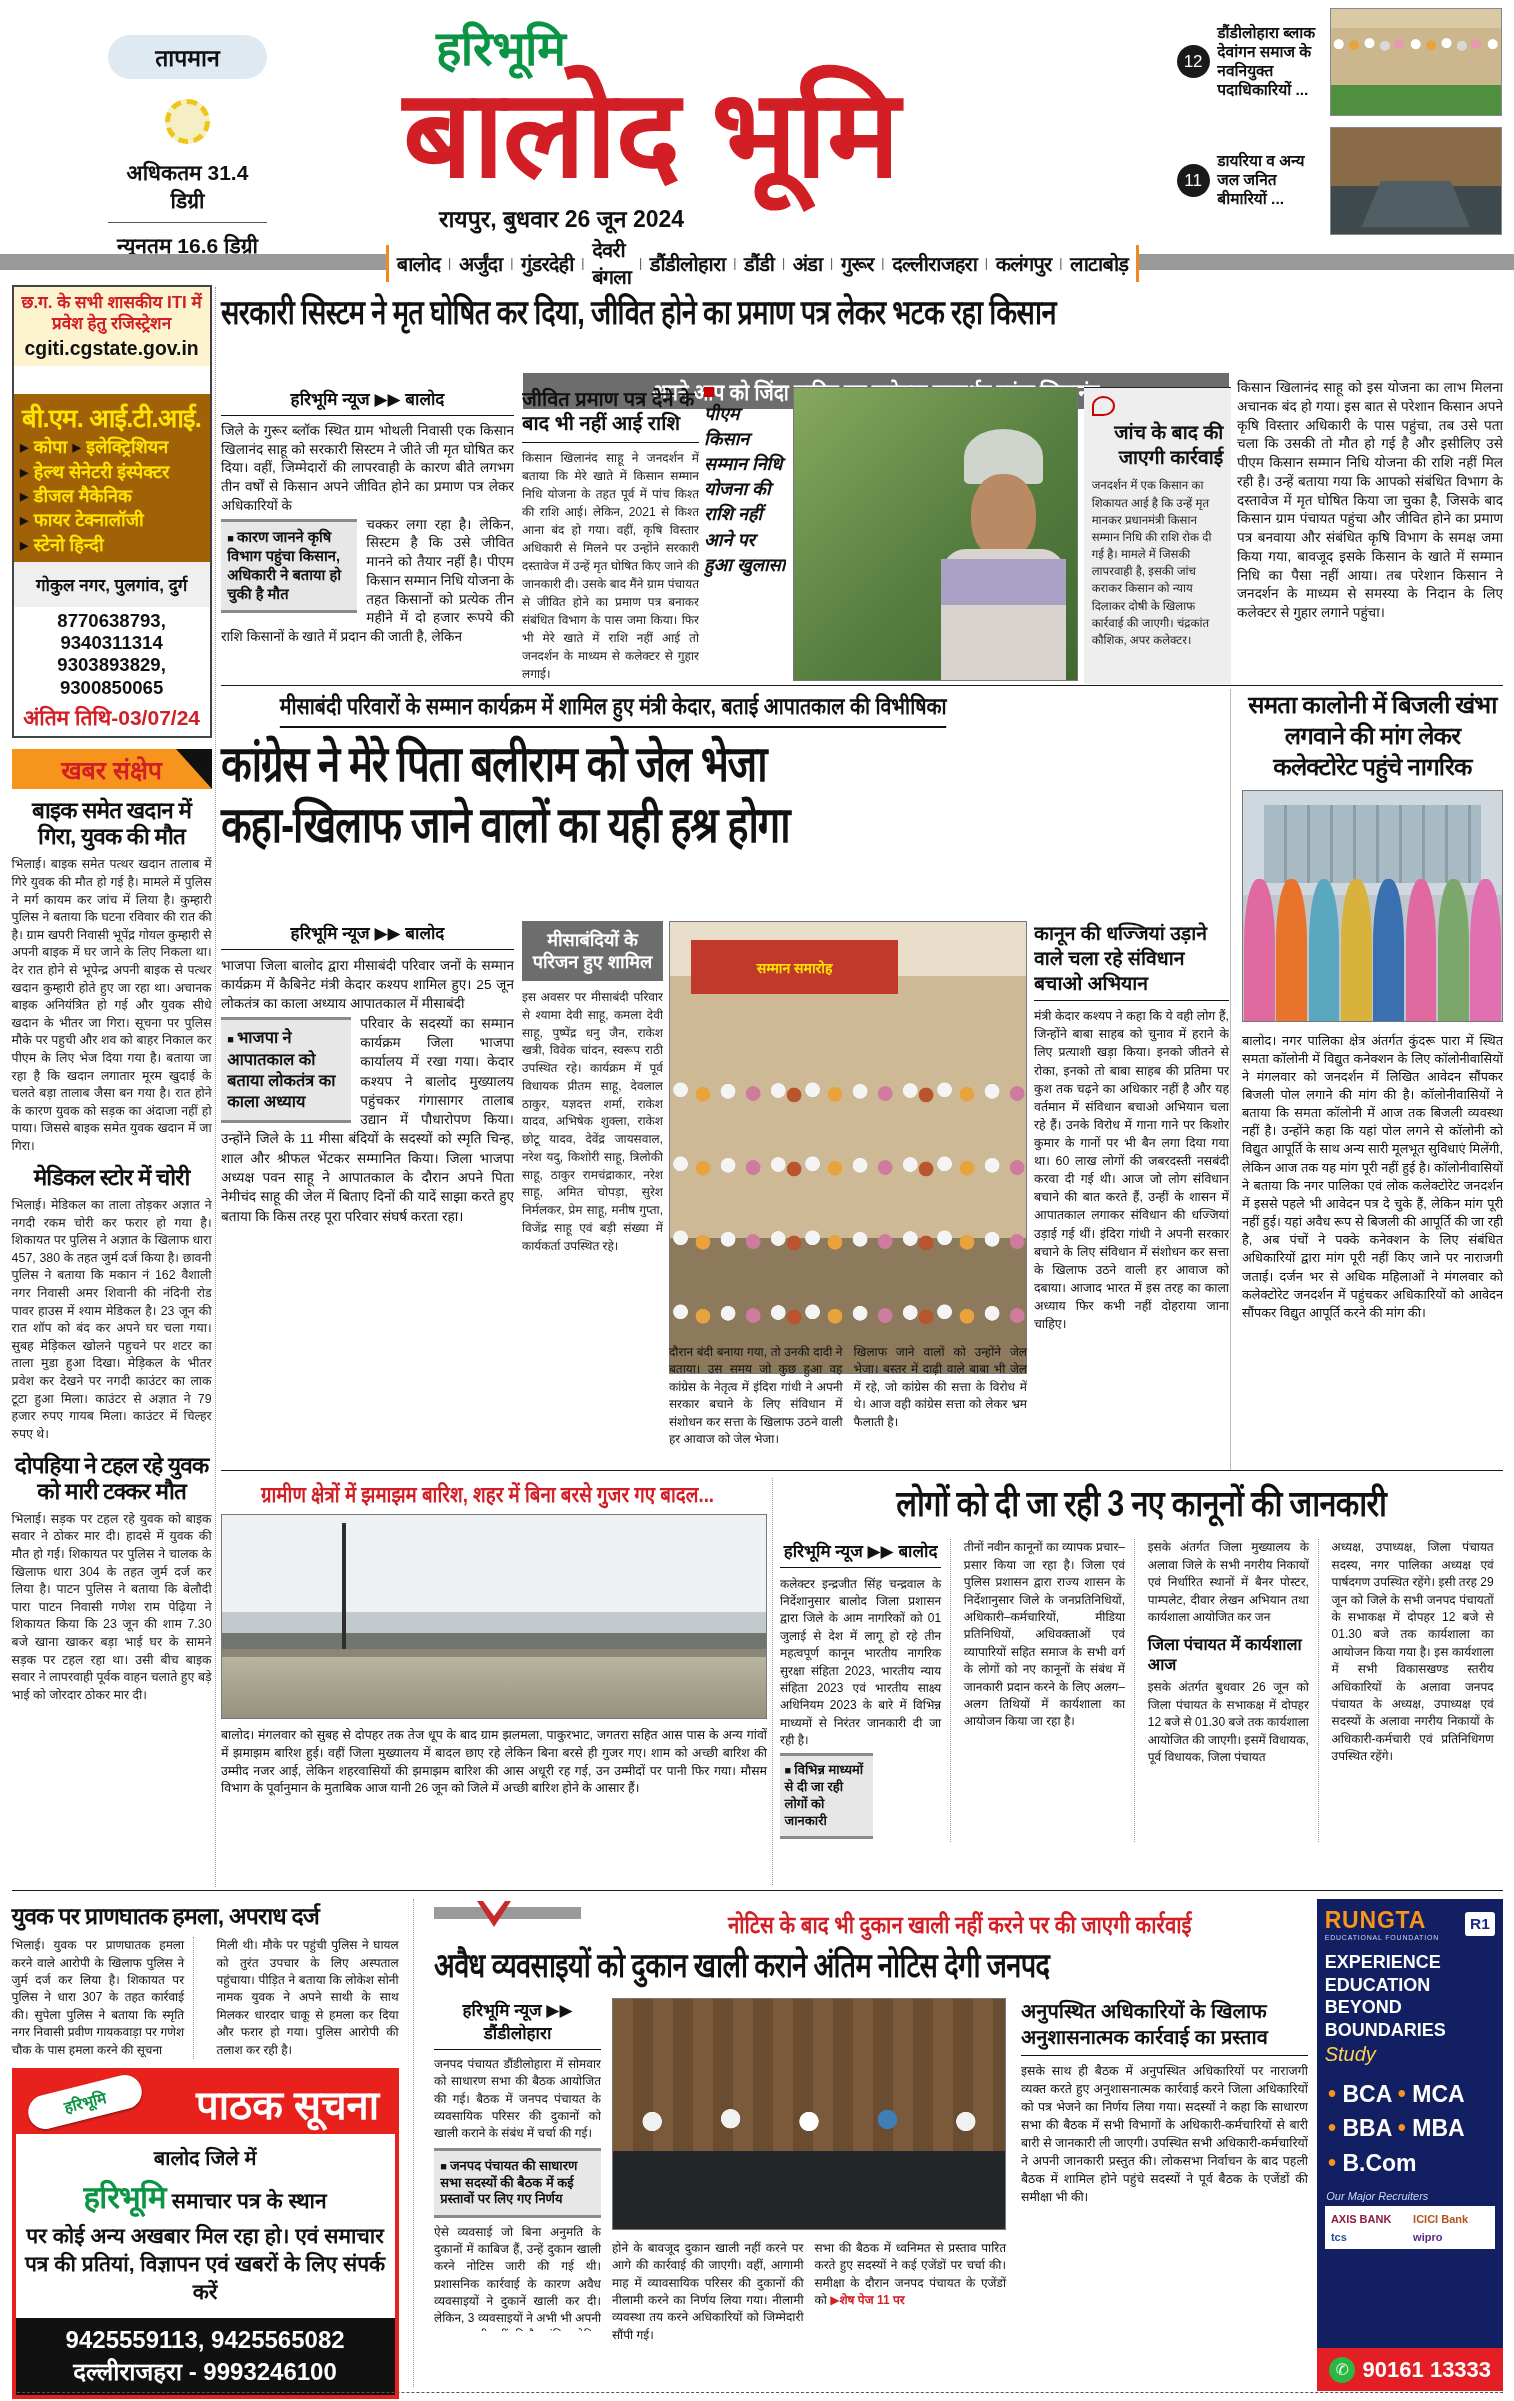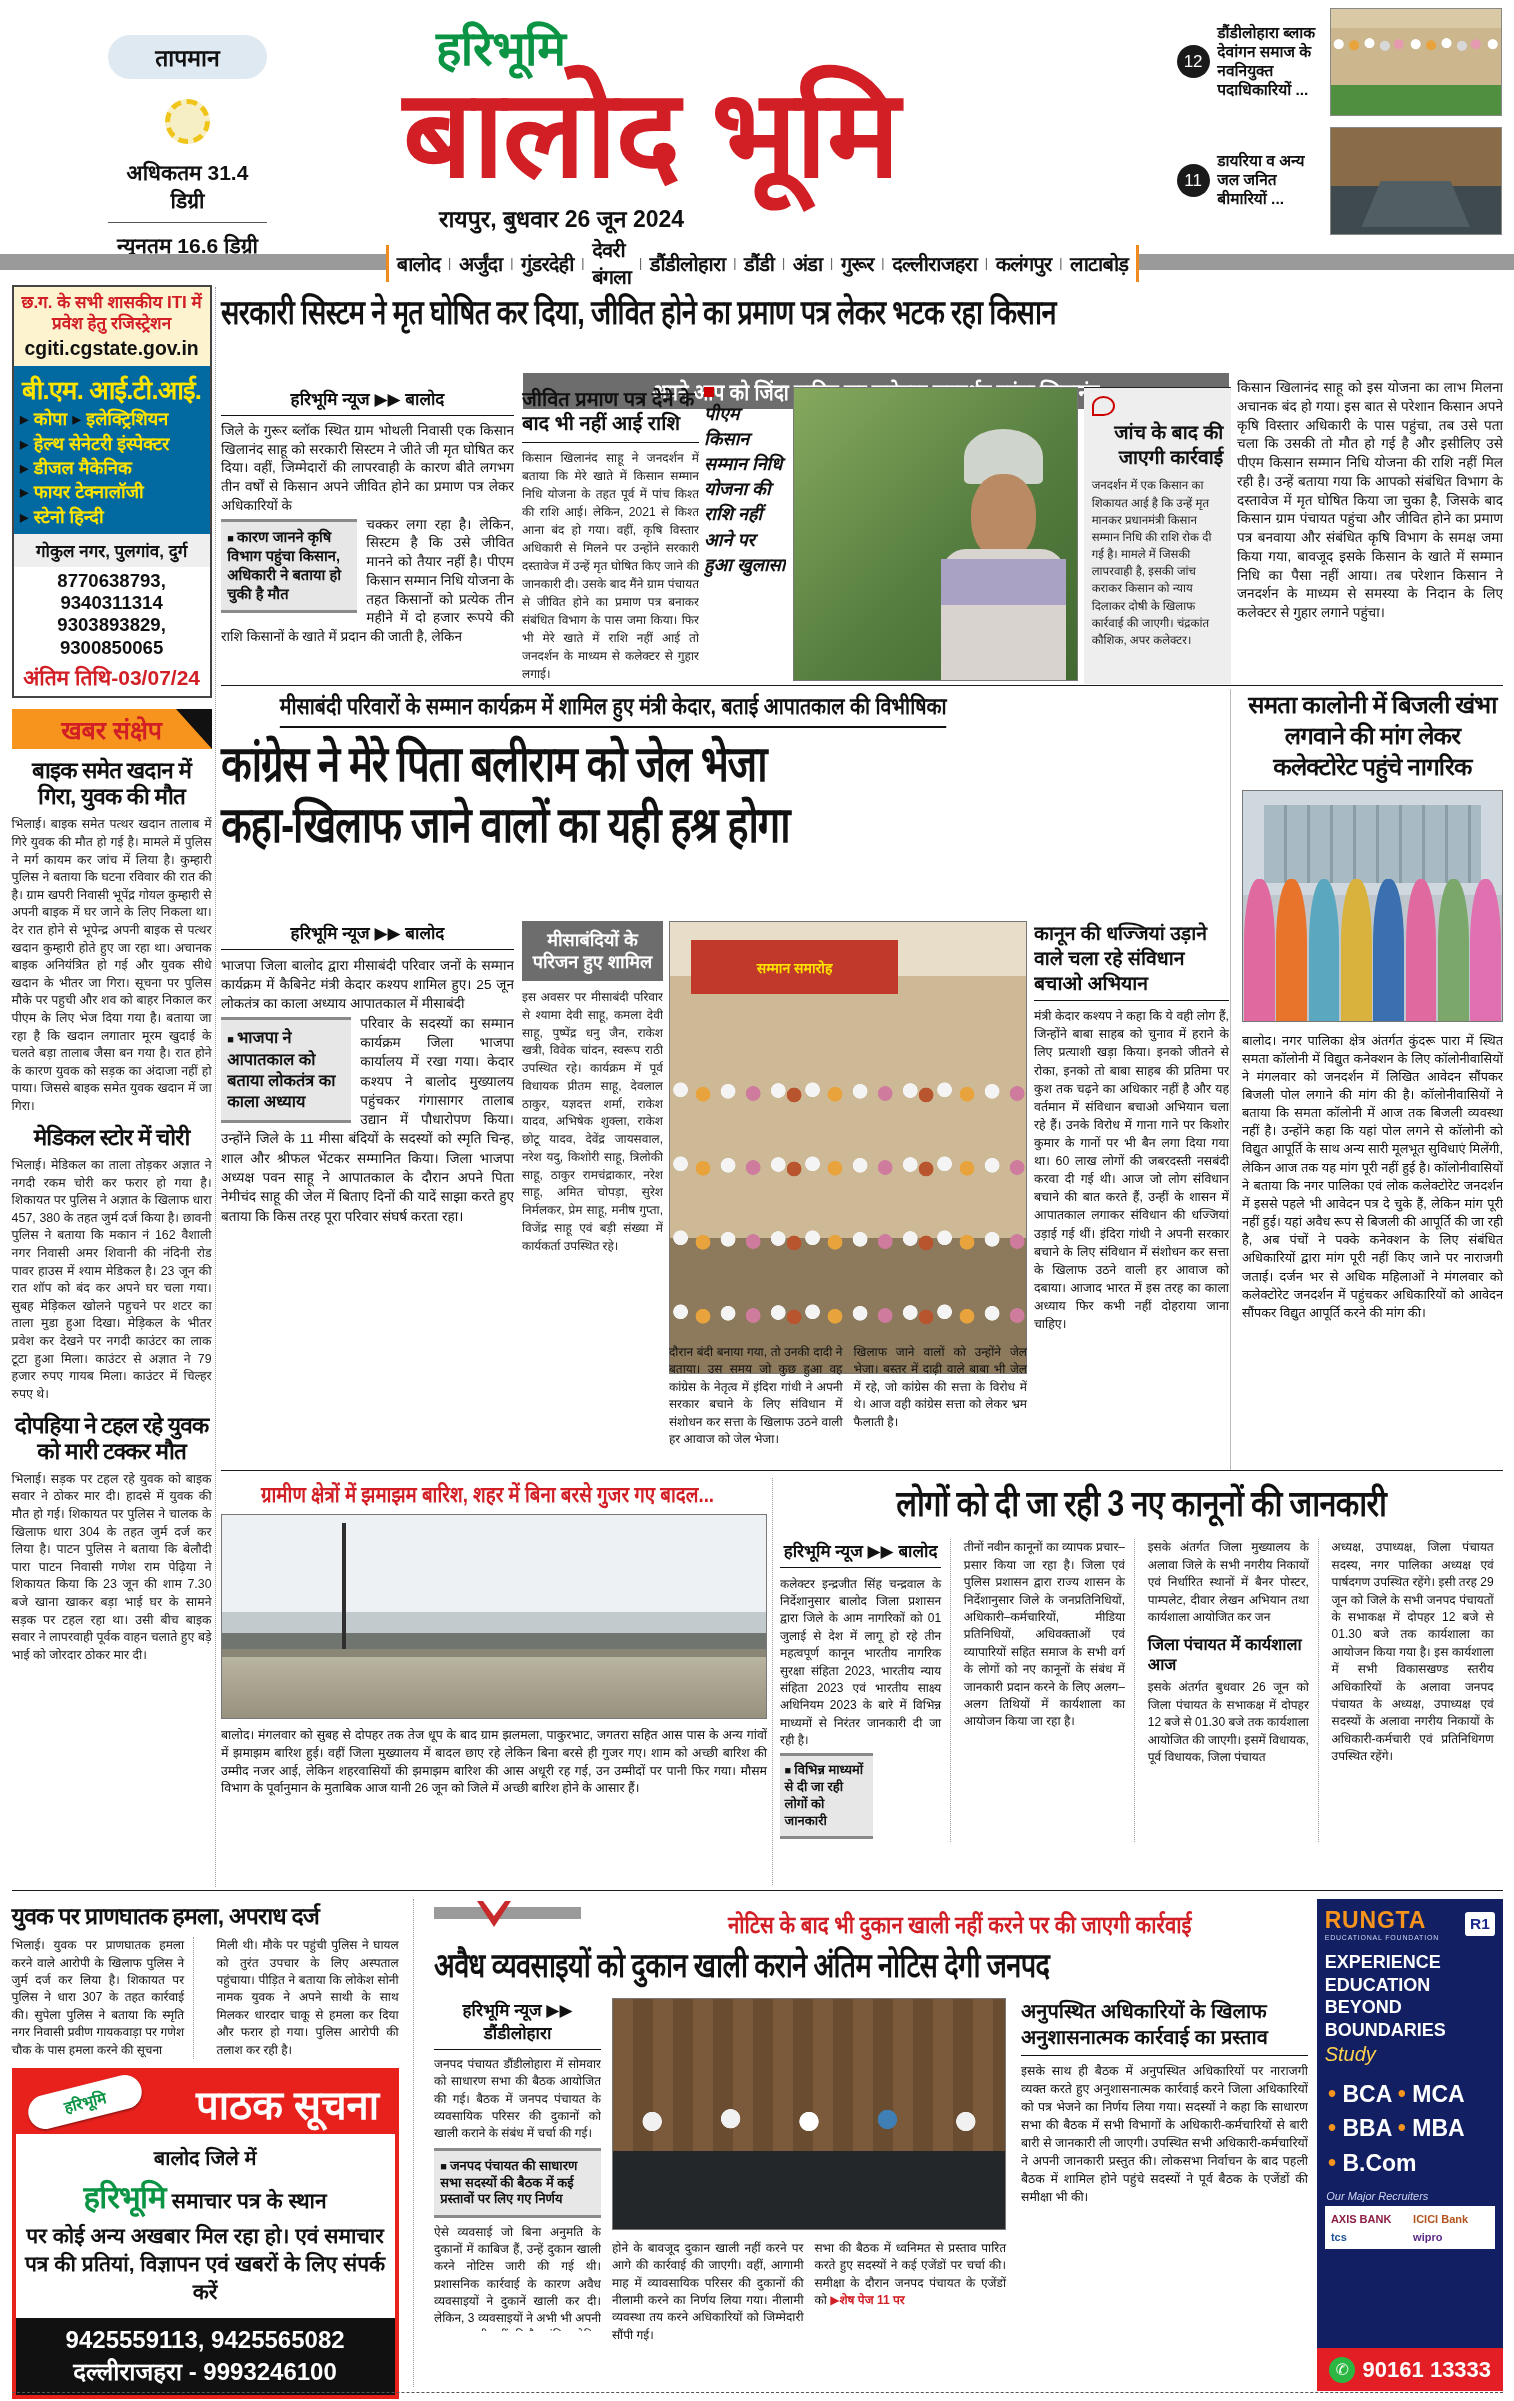--- a/index.html
+++ b/index.html
@@ -50,25 +50,25 @@
   .brk.l { border-right:none; } .brk.r { border-left:none; }
   .navitem { font-size:20px; font-weight:800; letter-spacing:-0.8px; }
   .navsep { color:#555; font-weight:400; }
 
   
   #rail { position:absolute; left:11.6px; top:285px; width:200px; }
   #iti { border:2.3px solid #444; }
   #iti .s1 { background:#fdf3cf; padding:6.2px 4.6px; text-align:center; }
   #iti .s1 .l1 { color:#d21f26; font-size:17px; font-weight:800; line-height:1.2; }
   #iti .s1 .url { color:#111; font-size:19.4px; font-weight:800; margin-top:3.1px; }
-  #iti .s2 { background:#0369a1; padding:6.2px 6.2px 4.6px; }
+  #iti .s2 { background:#a16207; padding:6.2px 6.2px 4.6px;margin-top:28px; }
   #iti .s2 .t { color:#ffe400; font-size:25.6px; font-weight:800; text-align:center; letter-spacing:-0.8px; }
   #iti .s2 .c { color:#ffe400; font-size:18px; font-weight:800; line-height:1.35; }
   #iti .s2 .c .ar { color:#111; }
-  #iti .addr { background:#efefef; font-size:17px; font-weight:800; text-align:center; padding:5px 0; }
+  #iti .addr { background:#efefef; font-size:17px; font-weight:800; text-align:center; padding:11px 0; }
   #iti .ph { background:#fff; font-size:18.6px; font-weight:800; text-align:center; line-height:1.2; padding:3.1px 0; }
   #iti .dl { background:#fff; color:#d21f26; font-size:21px; font-weight:800; text-align:center; padding:1.5px 0 4.6px; }
 
   #briefhead { position:relative; margin-top:11px; background:#f7941d; height:40px;
                display:flex; align-items:center; justify-content:center; }
   #briefhead span { color:#d21f26; font-size:25px; font-weight:800; }
   #briefhead .cut { position:absolute; right:-0.8px; top:0; width:0; height:0;
                     border-top:40px solid #111; border-left:36px solid transparent; }
   .bstory { margin-top:9.3px; }
   .bstory h3 { font-size:22.5px; font-weight:800; text-align:center; line-height:1.15; letter-spacing:-0.8px; }

